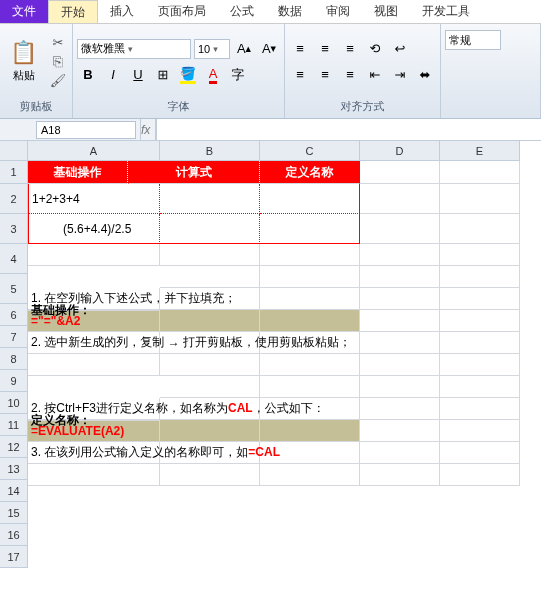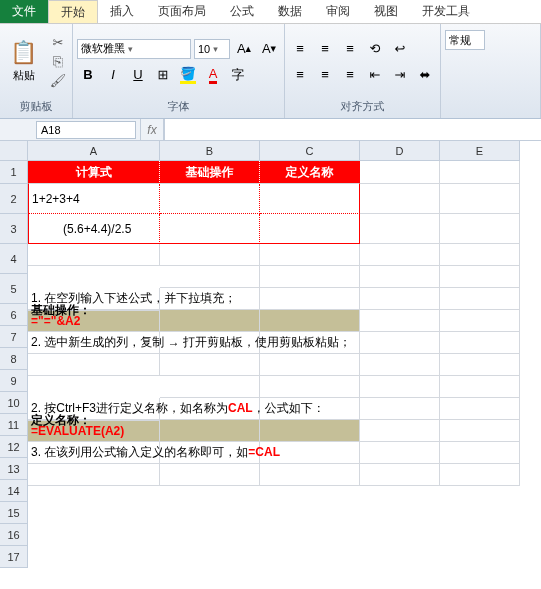--- a/index.html
+++ b/index.html
@@ -1,21 +1,21 @@
 <!DOCTYPE html>
 <html><head>
 <meta charset="utf-8">
 <style>
 * { margin: 0; padding: 0; box-sizing: border-box; font-family: "Microsoft YaHei", sans-serif; }
 body { background: #fff; width: 541px; font-size: 12px; }
 
 
 .tabs { display: flex; background: #fff; border-bottom: 1px solid #ccc; height: 24px; }
 .tab { padding: 3px 12px; font-size: 12px; cursor: pointer; color: #333; }
-.tab.file { background: #15803d; color: #fff; }
+.tab.file { background: #6d28d9; color: #fff; }
 .tab.active { background: #fff3c2; border: 1px solid #ccc; border-bottom: none; }
 
 
 .ribbon { display: flex; background: linear-gradient(#f6f8fb,#dde5ef); border-bottom: 1px solid #b2c2d5; height: 95px; }
 .group { border-right: 1px solid #c2cddb; display: flex; flex-direction: column; padding: 2px 4px; }
 .group-label { text-align: center; font-size: 11px; color: #4b5a6e; padding: 2px 0; }
 .group-body { flex: 1; display: flex; align-items: center; gap: 4px; }
 
 .clip-big { width: 40px; height: 55px; display: flex; flex-direction: column; align-items: center; justify-content: center; font-size: 11px; gap: 2px; }
 .clip-icons { display: flex; flex-direction: column; gap: 3px; padding: 2px; }
@@ -29,21 +29,21 @@
 .bold { font-weight: bold; }
 .ital { font-style: italic; }
 .undl { text-decoration: underline; }
 .font-color { color: #e80000; }
 
 .align-rows { display: flex; flex-direction: column; gap: 4px; }
 
 
 .fbar { display: flex; align-items: center; border-bottom: 1px solid #c2cddb; height: 22px; background: #eef2f7; }
 .namebox { width: 100px; border: 1px solid #b5c3d3; background: #fff; margin: 0 4px 0 36px; height: 18px; padding: 0 4px; display: flex; align-items: center; font-size: 11px; }
-.fx { width: 24px; text-align: center; font-style: italic; color: #7a7a7a; border-left: 1px solid #c2cddb; border-right: 1px solid #c2cddb; height: 100%; line-height: 22px; }
+.fx { width: 16px; text-align: left; font-style: italic; color: #7a7a7a; border-left: 1px solid #c2cddb; border-right: 1px solid #c2cddb; height: 100%; line-height: 22px; }
 .formula-input { flex: 1; height: 100%; background: #fff; border-left: 1px solid #c2cddb; }
 
 
 .grid { display: flex; }
 .rowheads { display: flex; flex-direction: column; }
 .colheads { display: flex; }
 .corner, .ch, .rh { background: #e7ecf3; border-right: 1px solid #c2cddb; border-bottom: 1px solid #c2cddb; font-size: 11px; color: #333; display: flex; align-items: center; justify-content: center; }
 .corner { width: 28px; height: 20px; }
 .ch { height: 20px; }
 .rh { width: 28px; }
@@ -147,21 +147,21 @@
           <div class="btn">⇥</div>
           <div class="btn">⬌</div>
         </div>
       </div>
     </div>
     <div class="group-label">对齐方式</div>
   </div>
 
   <div class="group" style="flex:1">
     <div class="group-body" style="align-items:flex-start;padding-top:4px">
-      <div class="combo" style="width:40px">
+      <div class="combo" style="width:56px">
           <span>常规</span>
         </div>
     </div>
     <div class="group-label">&nbsp;</div>
   </div>
 </div>
 
 <div class="fbar">
   <div class="namebox">A18</div>
   <div class="fx">fx</div>
@@ -192,22 +192,22 @@
   <div class="cells">
     <div class="colheads">
       <div class="ch cA">A</div>
       <div class="ch cB">B</div>
       <div class="ch cC">C</div>
       <div class="ch cD">D</div>
       <div class="ch cE">E</div>
     </div>
 
     <div class="row" style="height:23px">
+      <div class="cell cB hdr">基础操作</div>
       <div class="cell cA hdr red-border-l">计算式</div>
-      <div class="cell cB hdr">基础操作</div>
       <div class="cell cC hdr" style="border-right:1px solid #ff0000">定义名称</div>
       <div class="cell cD"></div>
       <div class="cell cE"></div>
     </div>
 
     <div class="row" style="height:30px">
       <div class="cell cA red-border-r red-border-l" style="border-bottom:1px dotted #ff0000">1+2+3+4</div>
       <div class="cell cB red-border-r" style="border-bottom:1px dotted #ff0000"></div>
       <div class="cell cC" style="border-right:1px solid #ff0000;border-bottom:1px dotted #ff0000"></div>
       <div class="cell cD"></div>

